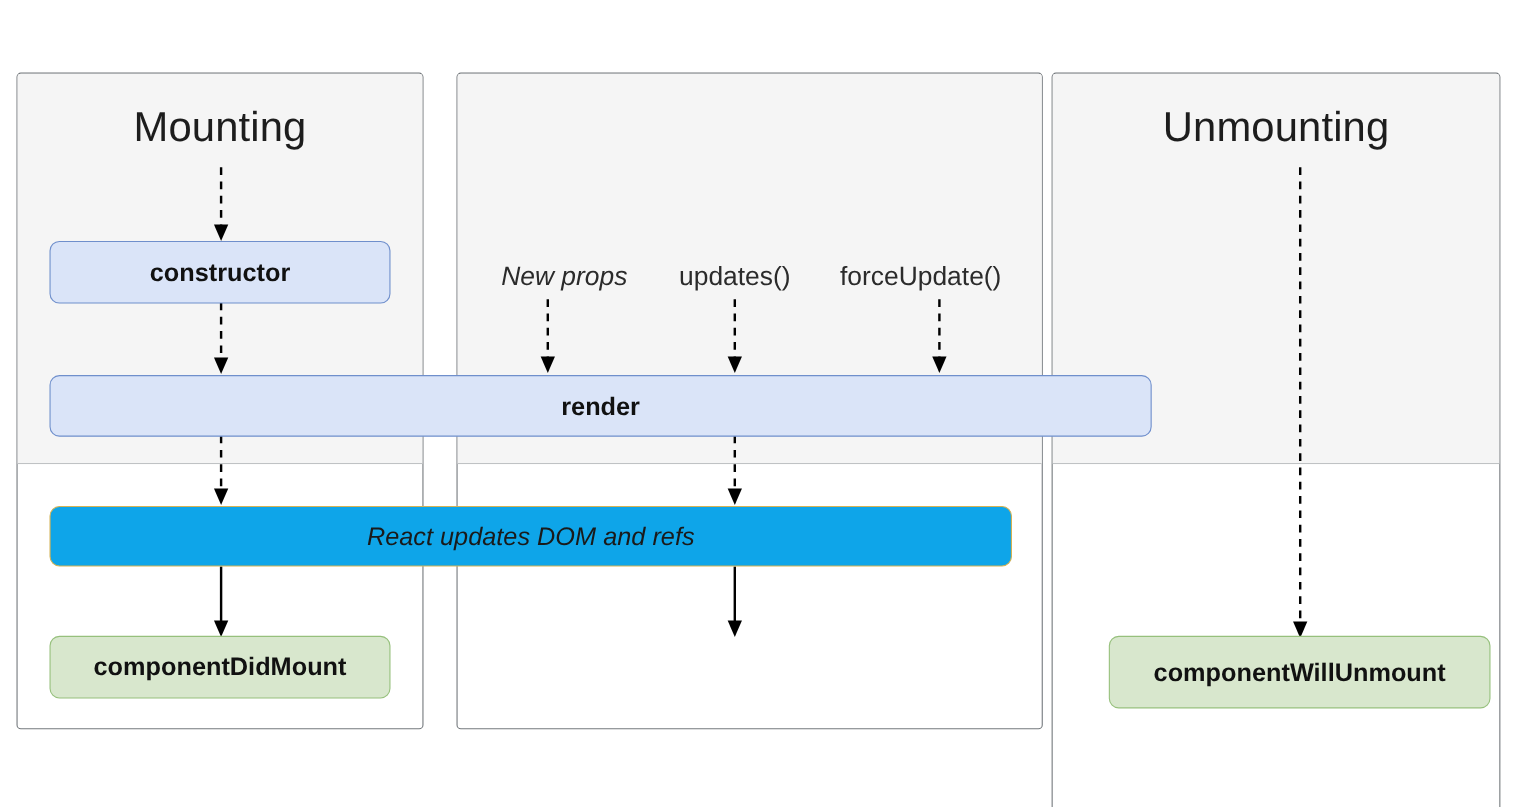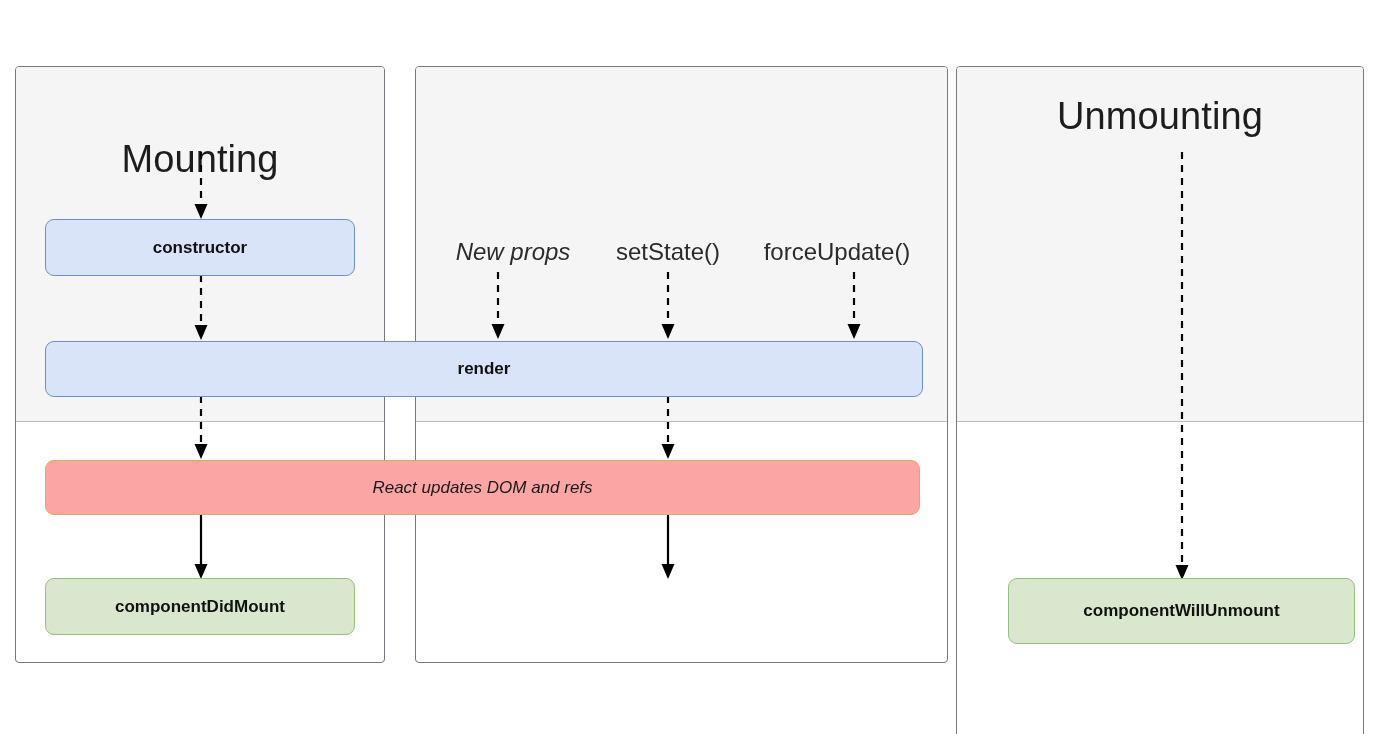--- a/index.html
+++ b/index.html
@@ -50,39 +50,39 @@
 
   
   .node {
     position: absolute;
     box-sizing: border-box;
     border-radius: 9px;
     display: flex;
     align-items: center;
     justify-content: center;
     text-align: center;
-    font-size: 17px;
+    font-size: 23px;
     line-height: 1.15;
     z-index: 5;
   }
   .node-blue {
     background: #dae4f8;
     border: 1.6px solid #6f8fcc;
     color: #111111;
     font-weight: bold;
   }
   .node-green {
     background: #d8e7cd;
     border: 1.6px solid #96c07c;
     color: #111111;
     font-weight: bold;
     text-align: center;
   }
   .node-yellow {
-    background: #fca5a5;
+    background: #0ea5e9;
     border: 1.6px solid #d4b253;
     color: #1a1a1a;
     font-style: italic;
     font-weight: 400;
   }
 
   
   .trigger-label {
     position: absolute;
     font-size: 24px;
@@ -110,34 +110,34 @@
     fill: #000000;
   }
 </style>
 </head>
 <body>
 
 <div id="stage">
 
   <div class="panel" style="left:15px; top:66px; width:370px; height:597px;">
     <div class="panel-top-fill" style="height:355px;"></div>
-    <div class="panel-title" style="top:28px;margin-top:43px;">Mounting</div>
+    <div class="panel-title" style="top:28px;">Mounting</div>
   </div>
 
   <div class="panel" style="left:415px; top:66px; width:533px; height:597px;">
     <div class="panel-top-fill" style="height:355px;"></div>
   </div>
 
   <div class="panel" style="left:936px; top:66px; width:408px; height:700px;margin-left:20px;">
     <div class="panel-top-fill" style="height:355px;"></div>
     <div class="panel-title" style="top:28px;">Unmounting</div>
   </div>
 
   <div class="trigger-label italic" style="left:513px; top:238px;">New props</div>
-  <div class="trigger-label" style="left:668px; top:238px;">setState()</div>
+  <div class="trigger-label" style="left:668px; top:238px;">updates()</div>
   <div class="trigger-label" style="left:837px; top:238px;">forceUpdate()</div>
 
   <svg class="conn" style="left:190px; top:152px; width:22px; height:70px;" viewBox="0 0 22 70">
     <line class="dashed" x1="11" y1="0" x2="11" y2="54"></line>
     <polygon points="11,67 4.5,52 17.5,52"></polygon>
   </svg>
 
   <svg class="conn" style="left:190px; top:275px; width:22px; height:68px;" viewBox="0 0 22 68">
     <line class="dashed" x1="11" y1="0" x2="11" y2="52"></line>
     <polygon points="11,65 4.5,50 17.5,50"></polygon>
@@ -178,21 +178,21 @@
     <polygon points="11,64 4.5,49 17.5,49"></polygon>
   </svg>
 
   <svg class="conn" style="left:1171px; top:152px; width:22px; height:429px;" viewBox="0 0 22 429">
     <line class="dashed" x1="11" y1="0" x2="11" y2="415"></line>
     <polygon points="11,428 4.5,413 17.5,413"></polygon>
   </svg>
 
   <div class="node node-blue" style="left:45px; top:219px; width:310px; height:57px;">constructor</div>
 
-  <div class="node node-blue" style="left:45px; top:341px; width:878px; height:56px;">render</div>
+  <div class="node node-blue" style="left:45px; top:341px; width:1002px; height:56px;">render</div>
 
   <div class="node node-yellow" style="left:45px; top:460px; width:875px; height:55px;">React updates DOM and refs</div>
 
   <div class="node node-green" style="left:45px; top:578px; width:310px; height:57px;">componentDidMount</div>
 
 
   <div class="node node-green" style="left:1008px; top:578px; width:347px; height:66px;">componentWillUnmount</div>
 
 </div>
 

